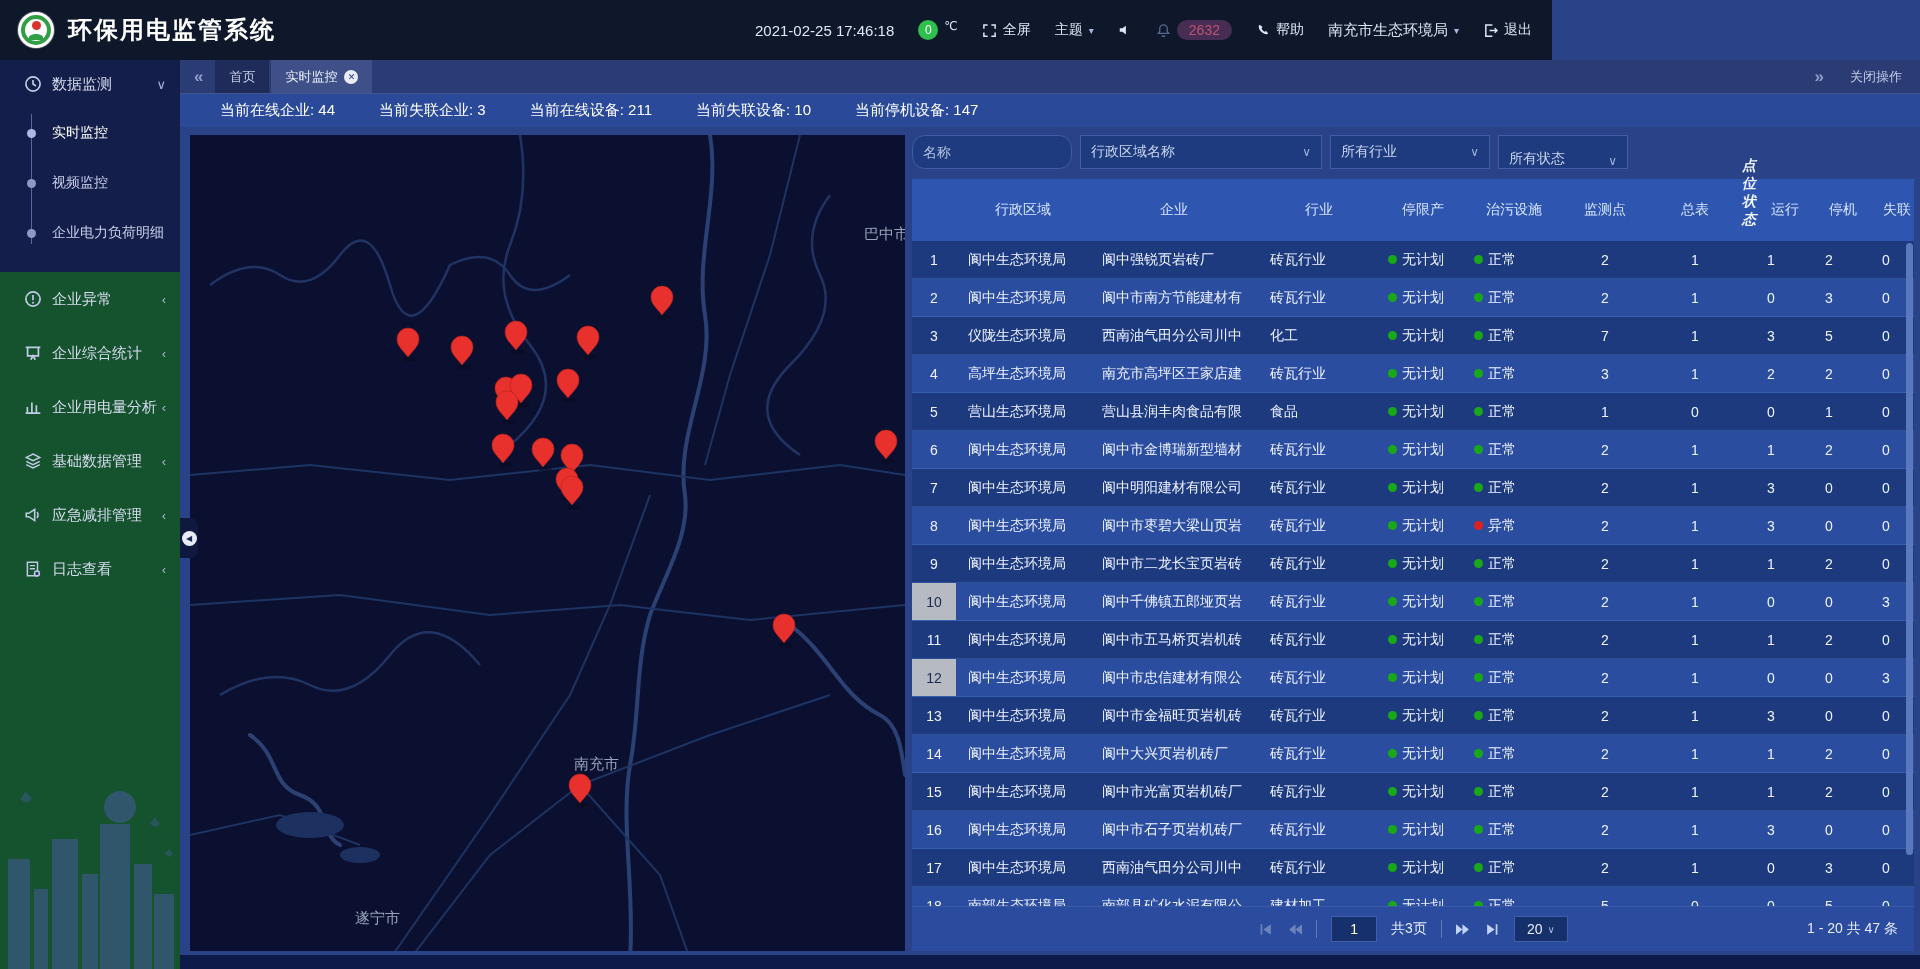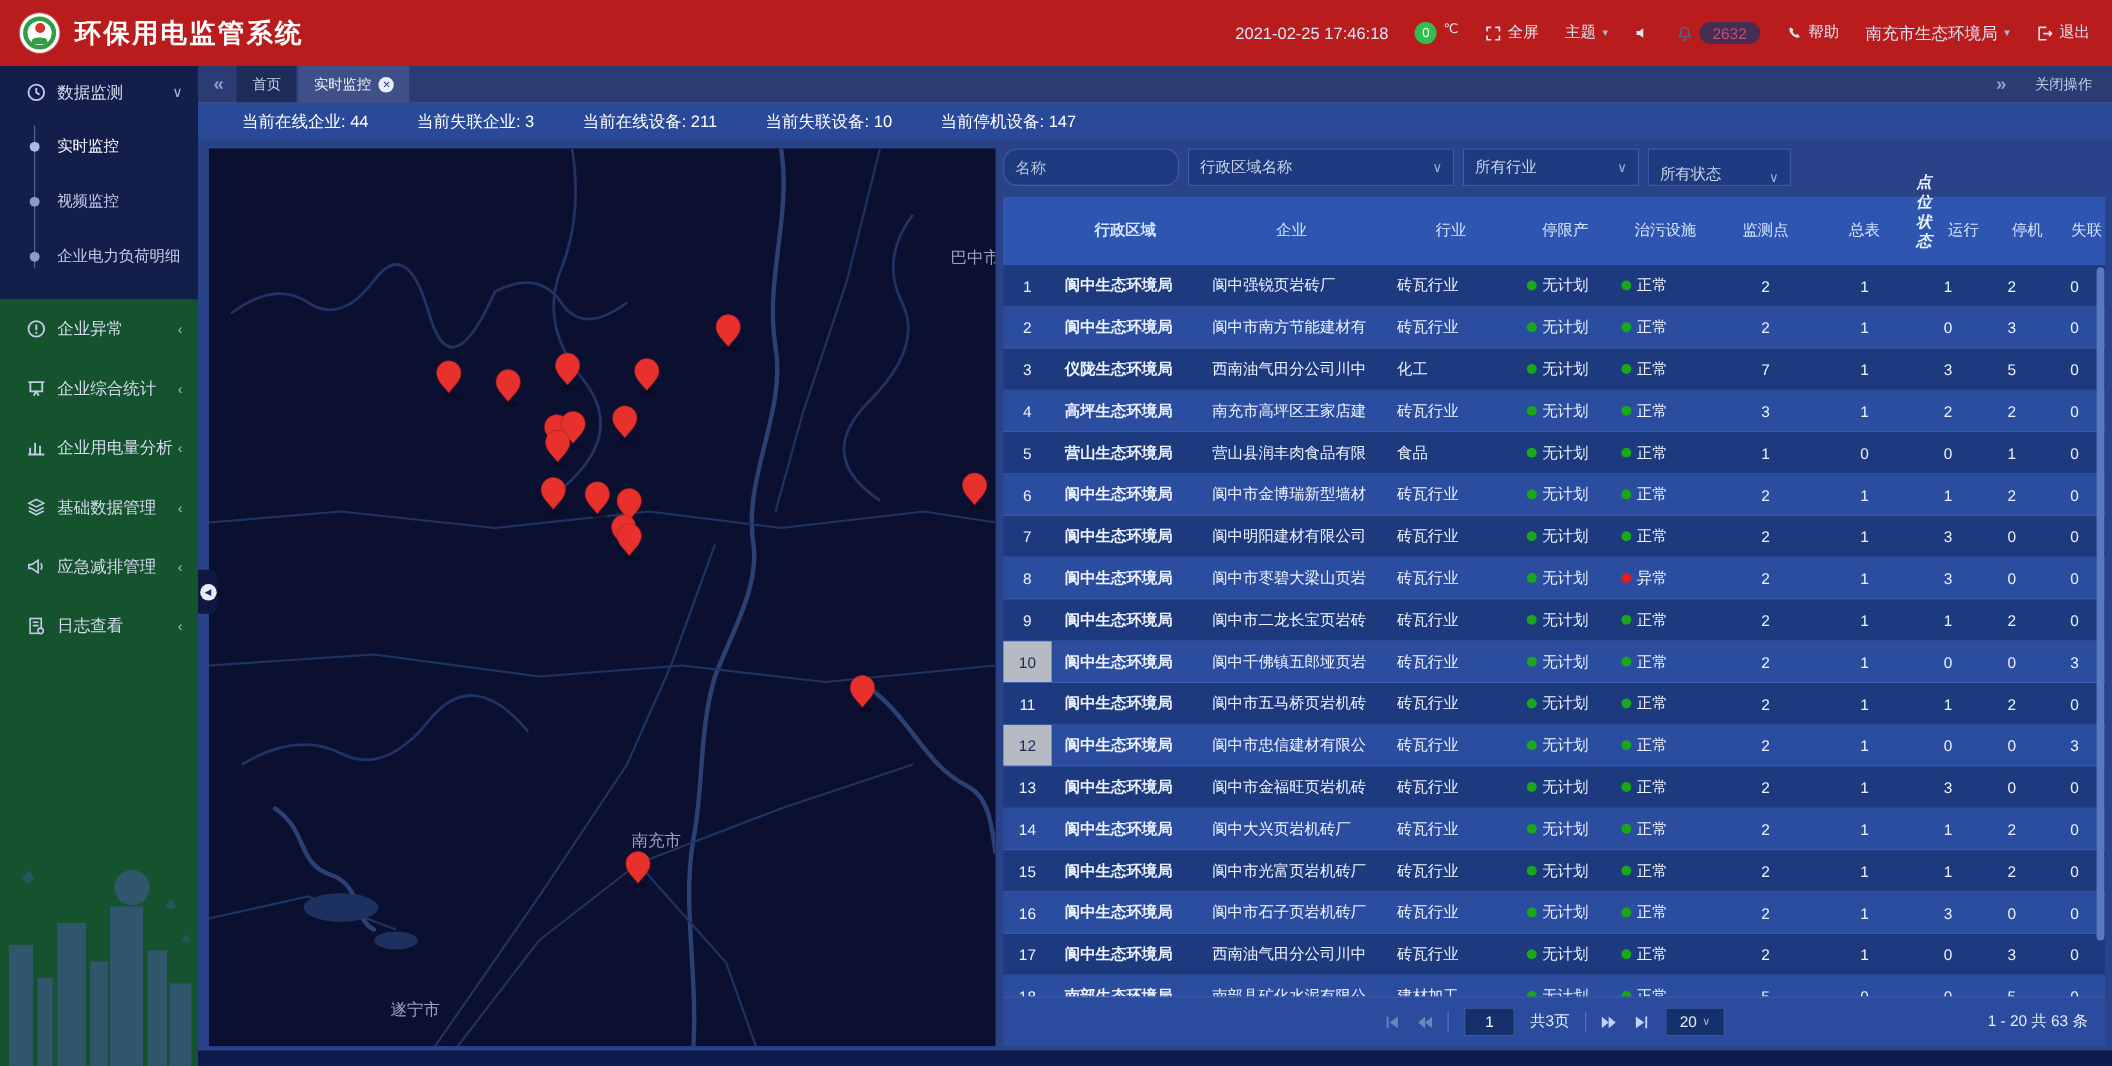--- a/index.html
+++ b/index.html
@@ -1,21 +1,21 @@
 <!DOCTYPE html>
 <html><head>
 <meta charset="utf-8">
 <style>
   html,body{margin:0;padding:0;background:#0d1a4a;}
   body{width:1920px;height:969px;overflow:hidden;font-family:"Liberation Sans","DejaVu Sans",sans-serif;
        -webkit-font-smoothing:antialiased;color:#e8edf8;}
   .screen{position:relative;width:1920px;height:969px;background:#2a4287;}
 
   
-  .hdr{position:absolute;left:0;top:0;width:1920px;height:60px;background:#b91c1c;display:flex;align-items:center;z-index:30;}
+  .hdr{position:absolute;left:0;top:0;width:1552px;height:60px;background:#0f172a;display:flex;align-items:center;z-index:30;}
   .logo{width:36px;height:36px;border-radius:50%;background:#fff;margin-left:18px;position:relative;flex:none;
         box-shadow:0 0 0 1px rgba(255,255,255,.25);}
   .logo .ring{position:absolute;inset:3px;border-radius:50%;border:4px solid #2f9e44;background:#fff;}
   .logo .core{position:absolute;left:50%;top:9px;width:9px;height:9px;margin-left:-4.5px;border-radius:50%;background:#d8342a;}
   .logo .hill{position:absolute;left:50%;bottom:8px;width:14px;height:6px;margin-left:-7px;border-radius:50% 50% 0 0;background:#2f9e44;}
   .hdr-title{font-size:24px;font-weight:bold;letter-spacing:2px;color:#ffffff;margin-left:14px;}
   .hdr-right{margin-left:auto;display:flex;align-items:center;gap:24px;margin-right:20px;font-size:14px;color:#dfe6f5;text-align:center;}
   .hdr-item{display:flex;align-items:center;gap:6px;cursor:default;white-space:nowrap;}
   .hdr-time{font-size:15px;}
   .temp-badge{width:20px;height:20px;border-radius:50%;background:#2fbf4f;color:#fff;font-size:12px;display:flex;align-items:center;justify-content:center;}
@@ -78,21 +78,21 @@
 
   .grid{flex:1;display:flex;flex-direction:column;min-height:0;}
   .ghead{height:62px;background:#2e56b0;display:flex;flex:none;color:#d6e5ff;font-size:14px;}
   .hcell{display:flex;align-items:center;justify-content:center;box-sizing:border-box;}
   .group-col{display:flex;flex-direction:row;}
   .group-title{height:28px;display:flex;align-items:center;justify-content:center;font-style:italic;font-weight:bold;color:#eef4ff;}
   .group-sub{flex:1;display:flex;}
   .group-sub .hcell{height:auto;}
 
   .c-no{width:44px;flex:none;}
-  .c-region{width:134px;flex:none;font-weight:bold;}
+  .c-region{width:134px;flex:none;}
   .c-company{width:168px;flex:none;}
   .c-industry{width:122px;flex:none;}
   .c-limit{width:86px;flex:none;}
   .c-fac{width:96px;flex:none;}
   .c-mon{width:86px;flex:none;}
   .c-meter{width:94px;flex:none;}
   .c-run{width:58px;flex:none;}
   .c-stop{width:58px;flex:none;}
   .c-lost{flex:1;min-width:50px;}
 
@@ -849,21 +849,21 @@
               <span class="pbtn lit">
                 <svg width="15" height="15" viewBox="0 0 14 14" fill="currentColor">
                     <path d="M10 2h1.6v10H10zM2 2l7 5-7 5z"></path>
                   </svg>
               </span>
               <span class="psize">
                 <span>20</span>
                 <span class="caret">∨</span>
               </span>
             </div>
-            <span class="pinfo">1 - 20  共 63 条</span>
+            <span class="pinfo">1 - 20  共 47 条</span>
           </div>
         </div>
       </div>
     </div>
 
     <div class="bottom-strip"></div>
   </div>
 </div>
 
 </body></html>

